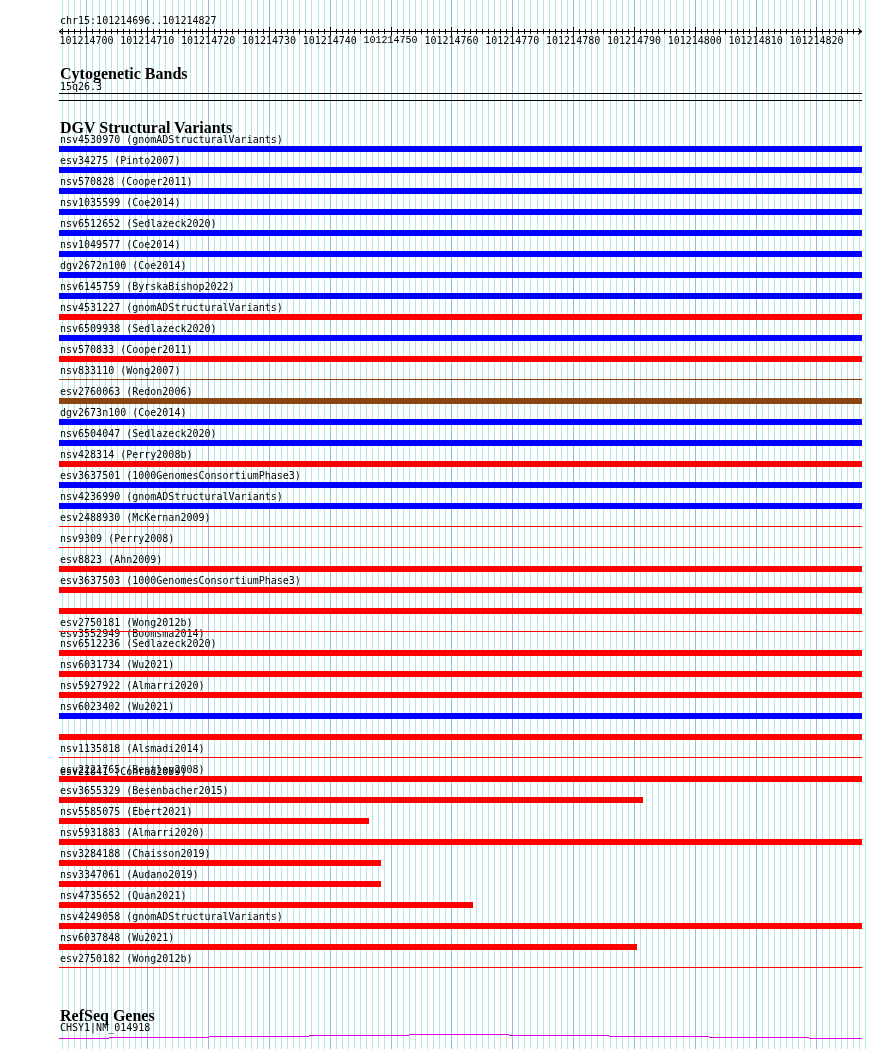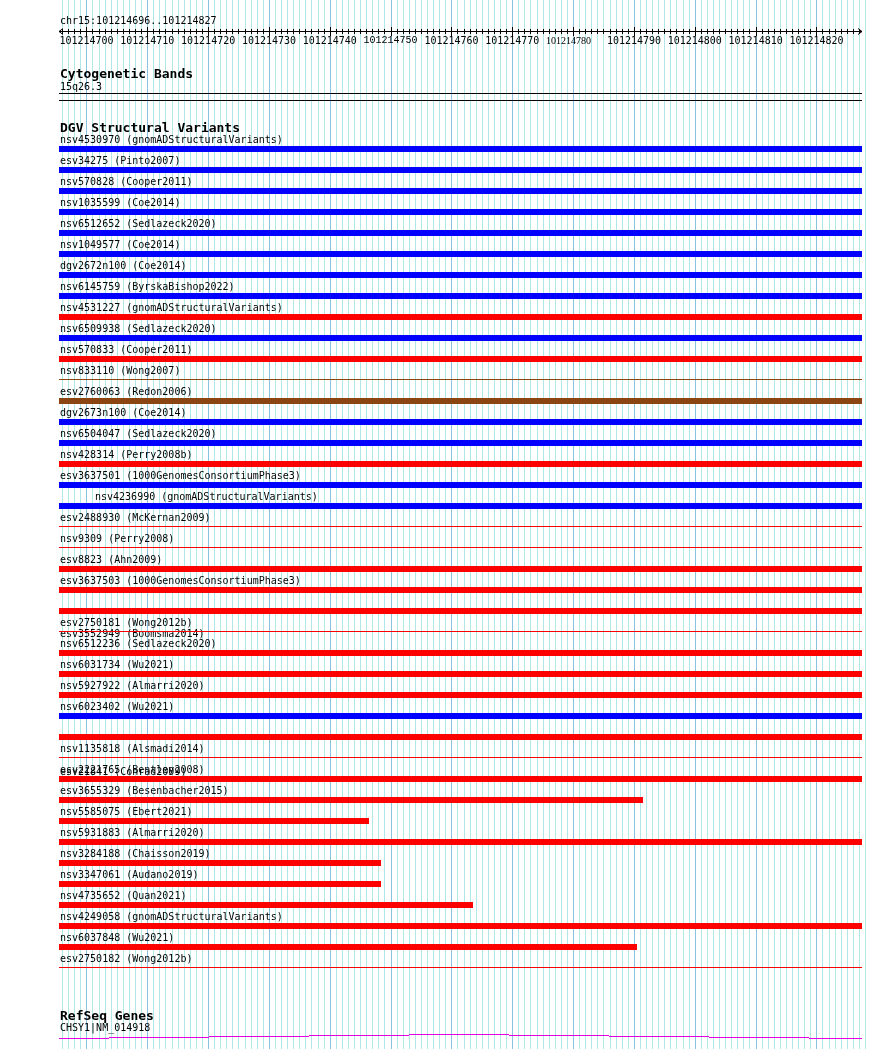--- a/index.html
+++ b/index.html
@@ -1,21 +1,21 @@
 <!DOCTYPE html>
 <html><head>
 <meta charset="utf-8">
 <style>
   html, body { margin: 0; padding: 0; background: #ffffff; }
   body { width: 890px; height: 1049px; position: relative; overflow: hidden;
          font-family: "DejaVu Sans Mono", "Liberation Mono", monospace; }
   #grid { position: absolute; left: 0; top: 0; width: 890px; height: 1049px; }
   .abs { position: absolute; }
   .txt { font-size: 10px; line-height: 11px; color: #000; white-space: nowrap; }
-  .hdr { font-size: 13px; font-weight: bold; line-height: 12px; color: #000; white-space: nowrap; }
+  .hdr { font-size: 16px; font-weight: bold; line-height: 12px; color: #000; white-space: nowrap; font-family: Liberation Serif, serif; }
   .tick-label { font-size: 10px; line-height: 11px; color: #000; white-space: nowrap; position: absolute; }
   .hline { position: absolute; left: 59px; width: 803px; height: 1px; background: #000; }
   .bar { position: absolute; }
   .sv-label { position: absolute; left: 60px; font-size: 10px; line-height: 11px; color: #000; white-space: nowrap; cursor: pointer; }
 </style>
 </head>
 <body>
 
 <svg id="grid" xmlns="http://www.w3.org/2000/svg">
     <line x1="62.5" x2="62.5" y1="0" y2="1049" stroke="#b0e8e8" stroke-width="1"></line>
@@ -294,21 +294,21 @@
   </svg>
 <div id="tick-labels">
     <div class="tick-label" style="left: 59.375px; top: 35px;">101214700</div>
     <div class="tick-label" style="left: 120.208px; top: 35px;">101214710</div>
     <div class="tick-label" style="left: 181.042px; top: 35px;">101214720</div>
     <div class="tick-label" style="left: 241.875px; top: 35px;">101214730</div>
     <div class="tick-label" style="left: 302.708px; top: 35px;">101214740</div>
     <div class="tick-label" style="left: 363.542px; top: 35px; font-family: Liberation Mono, monospace;">101214750</div>
     <div class="tick-label" style="left: 424.375px; top: 35px;">101214760</div>
     <div class="tick-label" style="left: 485.208px; top: 35px;">101214770</div>
-    <div class="tick-label" style="left: 546.042px; top: 35px; font-family: Liberation Serif, serif;">101214780</div>
+    <div class="tick-label" style="left: 546.042px; top: 35px;">101214780</div>
     <div class="tick-label" style="left: 606.875px; top: 35px;">101214790</div>
     <div class="tick-label" style="left: 667.708px; top: 35px;">101214800</div>
     <div class="tick-label" style="left: 728.542px; top: 35px;">101214810</div>
     <div class="tick-label" style="left: 789.375px; top: 35px;">101214820</div>
   </div>
 
 <div class="abs hdr" style="left:60px;top:68px;">Cytogenetic Bands</div>
 <div class="abs txt" style="left:60px;top:81px;">15q26.3</div>
 <div class="hline" style="top:93px;"></div>
 <div class="hline" style="top:100px;"></div>
@@ -342,21 +342,21 @@
     <div class="sv-label" style="top: 386px;">esv2760063 (Redon2006)</div>
     <div class="bar" style="left: 59px; width: 803px; background: rgb(139, 69, 19); top: 398px; height: 6px;"></div>
     <div class="sv-label" style="top: 407px;">dgv2673n100 (Coe2014)</div>
     <div class="bar" style="left: 59px; width: 803px; background: rgb(0, 0, 255); top: 419px; height: 6px;"></div>
     <div class="sv-label" style="top: 428px;">nsv6504047 (Sedlazeck2020)</div>
     <div class="bar" style="left: 59px; width: 803px; background: rgb(0, 0, 255); top: 440px; height: 6px;"></div>
     <div class="sv-label" style="top: 449px;">nsv428314 (Perry2008b)</div>
     <div class="bar" style="left: 59px; width: 803px; background: rgb(255, 0, 0); top: 461px; height: 6px;"></div>
     <div class="sv-label" style="top: 470px;">esv3637501 (1000GenomesConsortiumPhase3)</div>
     <div class="bar" style="left: 59px; width: 803px; background: rgb(0, 0, 255); top: 482px; height: 6px;"></div>
-    <div class="sv-label" style="top: 491px; margin-left: 35px;">nsv4236990 (gnomADStructuralVariants)</div>
+    <div class="sv-label" style="top: 491px;">nsv4236990 (gnomADStructuralVariants)</div>
     <div class="bar" style="left: 59px; width: 803px; background: rgb(0, 0, 255); top: 503px; height: 6px;"></div>
     <div class="sv-label" style="top: 512px;">esv2488930 (McKernan2009)</div>
     <div class="bar" style="left: 59px; width: 803px; background: rgb(255, 0, 0); top: 526px; height: 1px;"></div>
     <div class="sv-label" style="top: 533px;">nsv9309 (Perry2008)</div>
     <div class="bar" style="left: 59px; width: 803px; background: rgb(255, 0, 0); top: 547px; height: 1px;"></div>
     <div class="sv-label" style="top: 554px;">esv8823 (Ahn2009)</div>
     <div class="bar" style="left: 59px; width: 803px; background: rgb(255, 0, 0); top: 566px; height: 6px;"></div>
     <div class="sv-label" style="top: 575px;">esv3637503 (1000GenomesConsortiumPhase3)</div>
     <div class="bar" style="left: 59px; width: 803px; background: rgb(255, 0, 0); top: 587px; height: 6px;"></div>
     <div class="sv-label" style="top: 628px; text-align: center;">esv3552949 (Boomsma2014)</div>

